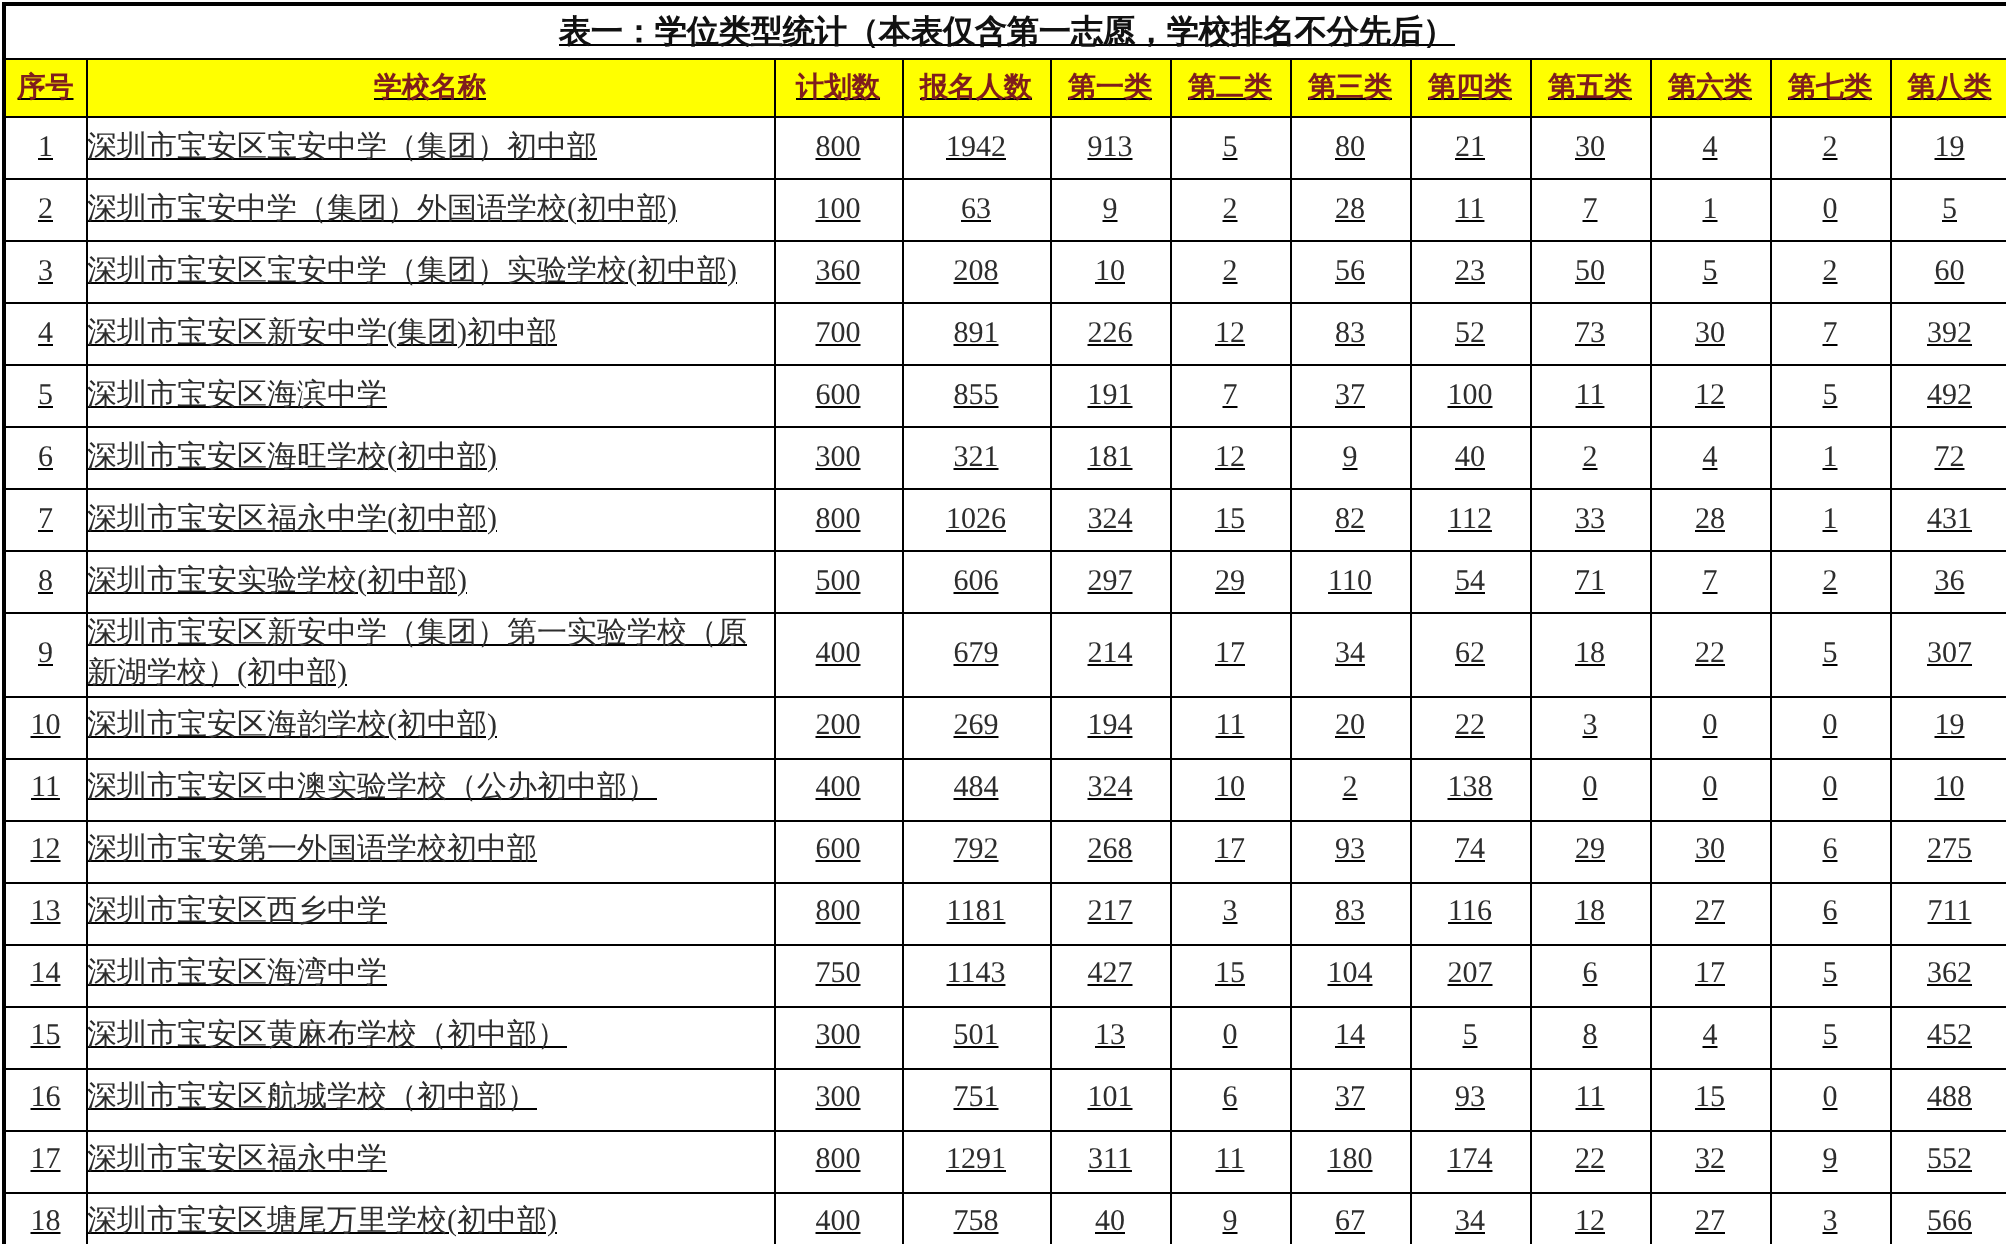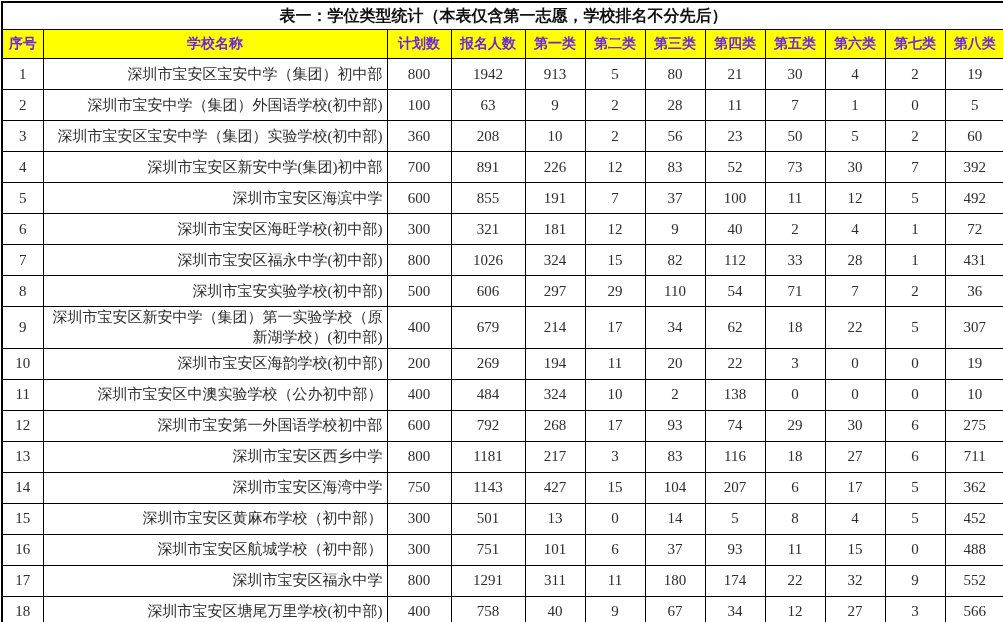--- a/index.html
+++ b/index.html
@@ -6,20 +6,21 @@
     margin: 0;
     padding: 0;
     background: #ffffff;
   }
   .page {
     width: 1003px;
     height: 622px;
     background: #ffffff;
     box-sizing: border-box;
     overflow: hidden;
+    text-decoration: underline;
   }
   table.stat-table {
     width: 1001px;
     height: 620px;
     margin: 1px;
     border-collapse: collapse;
     table-layout: fixed;
     border: 2px solid #000000;
     color: #2d2d2d;
   }
@@ -39,33 +40,33 @@
     font-size: 16px;
     color: #111111;
   }
   tr.header-row th {
     background: #ffff00;
     height: 28px;
     text-align: center;
     font-family: "Liberation Sans", "DejaVu Sans", sans-serif;
     font-weight: bold;
     font-size: 14px;
-    color: #6d28d9;
+    color: #7f1d1d;
   }
   tbody td {
     height: 30px;
     font-family: "Liberation Serif", "DejaVu Serif", serif;
     font-size: 15px;
     line-height: 1.35;
   }
   tbody td.num {
     text-align: center;
   }
   tbody td.name {
-    text-align: right;
+    text-align: left;
     padding-left: 0;
     padding-right: 4px;
   }
 </style>
 </head>
 <body>
 
 <div class="page">
   <table class="stat-table">
     <colgroup>

